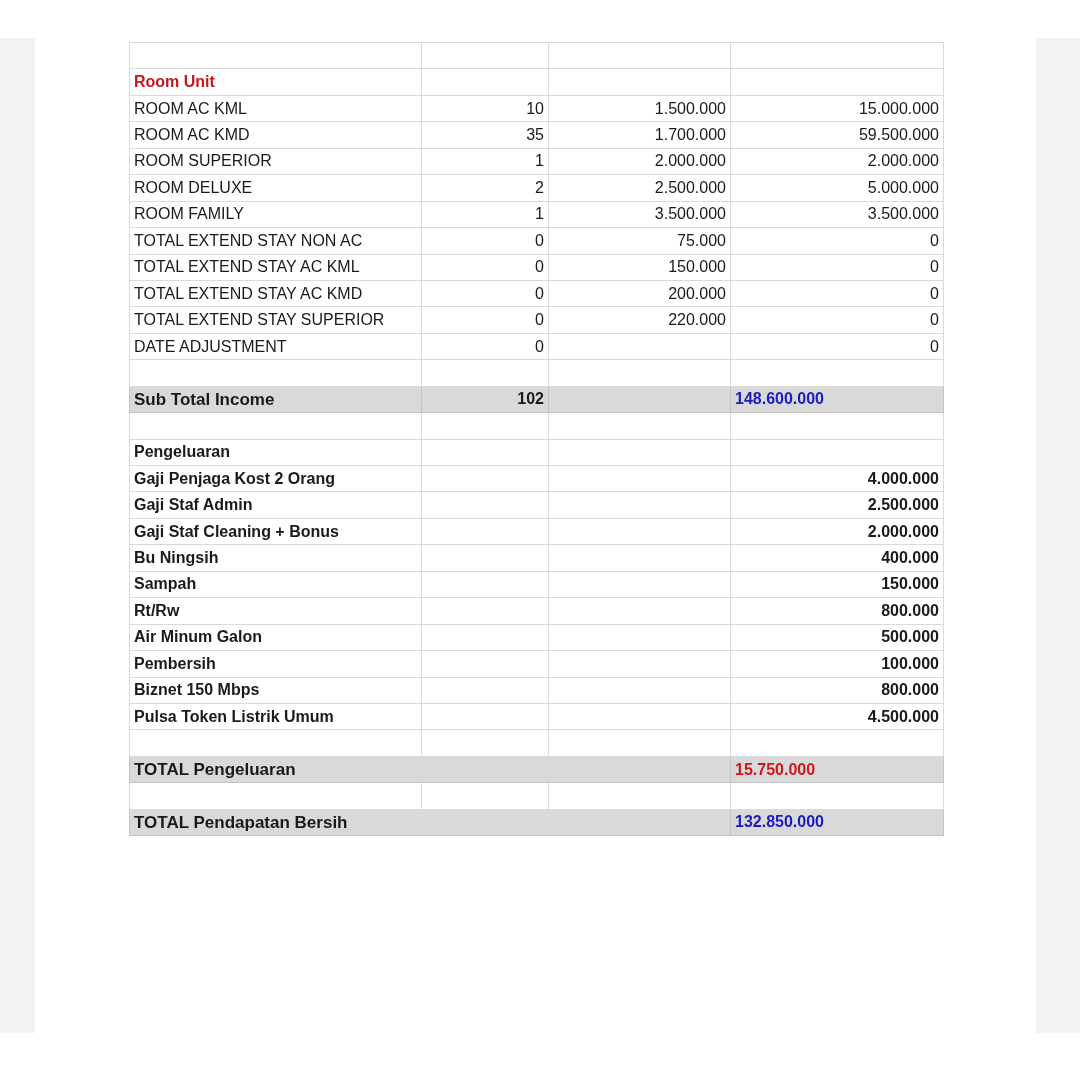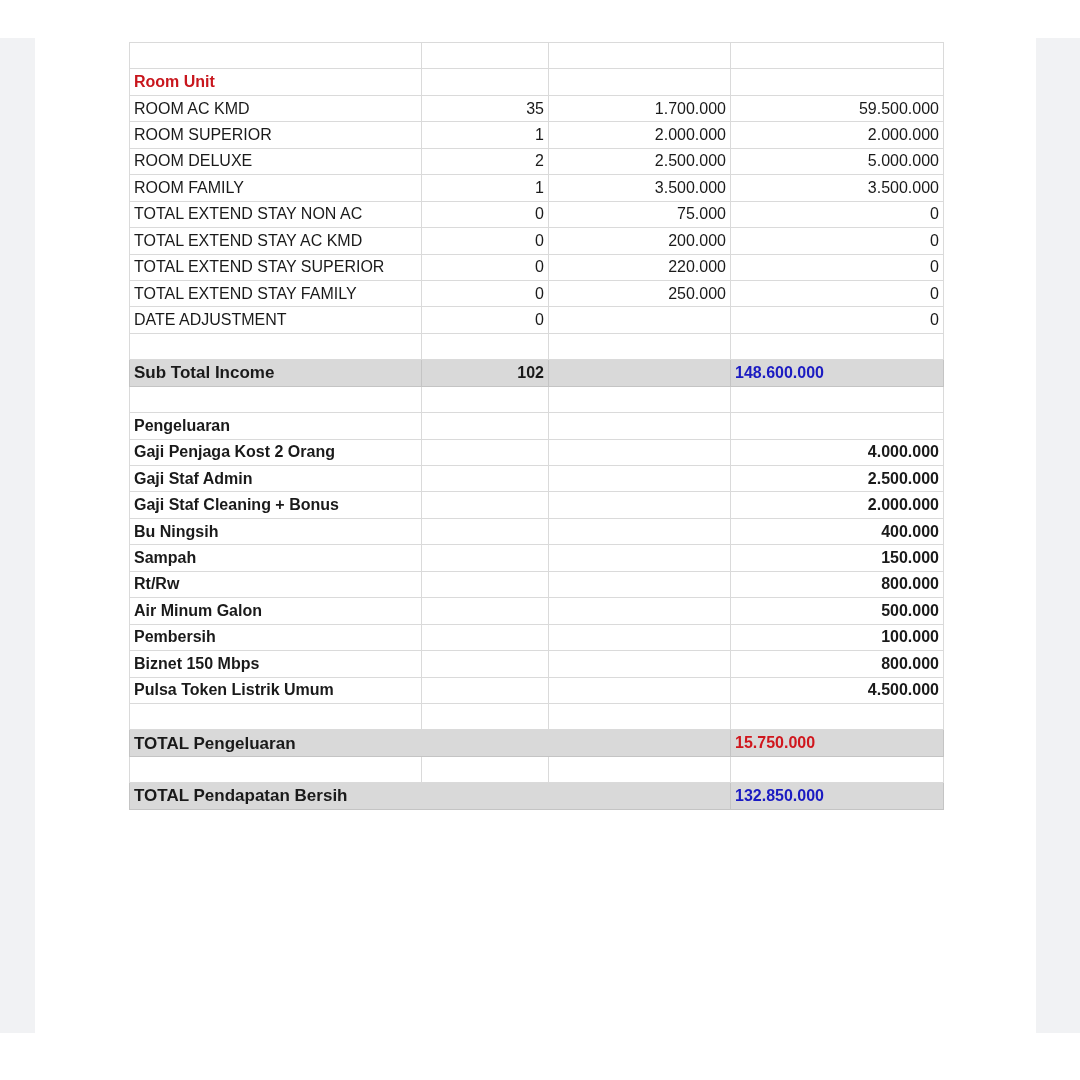--- a/index.html
+++ b/index.html
@@ -49,20 +49,26 @@
         <td></td>
         <td></td>
       </tr>
     <tr>
       <td class="section-red">Room Unit</td>
         <td></td>
         <td></td>
         <td></td>
     </tr>
       <tr>
+        <td>ROOM AC KML</td>
+        <td class="num">10</td>
+        <td class="num">1.500.000</td>
+        <td class="num">15.000.000</td>
+      </tr>
+      <tr>
         <td>ROOM AC KMD</td>
         <td class="num">35</td>
         <td class="num">1.700.000</td>
         <td class="num">59.500.000</td>
       </tr>
       <tr>
         <td>ROOM SUPERIOR</td>
         <td class="num">1</td>
         <td class="num">2.000.000</td>
         <td class="num">2.000.000</td>
@@ -79,35 +85,35 @@
         <td class="num">3.500.000</td>
         <td class="num">3.500.000</td>
       </tr>
       <tr>
         <td>TOTAL EXTEND STAY NON AC</td>
         <td class="num">0</td>
         <td class="num">75.000</td>
         <td class="num">0</td>
       </tr>
       <tr>
+        <td>TOTAL EXTEND STAY AC KML</td>
+        <td class="num">0</td>
+        <td class="num">150.000</td>
+        <td class="num">0</td>
+      </tr>
+      <tr>
         <td>TOTAL EXTEND STAY AC KMD</td>
         <td class="num">0</td>
         <td class="num">200.000</td>
         <td class="num">0</td>
       </tr>
       <tr>
         <td>TOTAL EXTEND STAY SUPERIOR</td>
         <td class="num">0</td>
         <td class="num">220.000</td>
-        <td class="num">0</td>
-      </tr>
-      <tr>
-        <td>TOTAL EXTEND STAY FAMILY</td>
-        <td class="num">0</td>
-        <td class="num">250.000</td>
         <td class="num">0</td>
       </tr>
       <tr>
         <td>DATE ADJUSTMENT</td>
         <td class="num">0</td>
         <td class="num"></td>
         <td class="num">0</td>
       </tr>
       <tr>
         <td></td>

